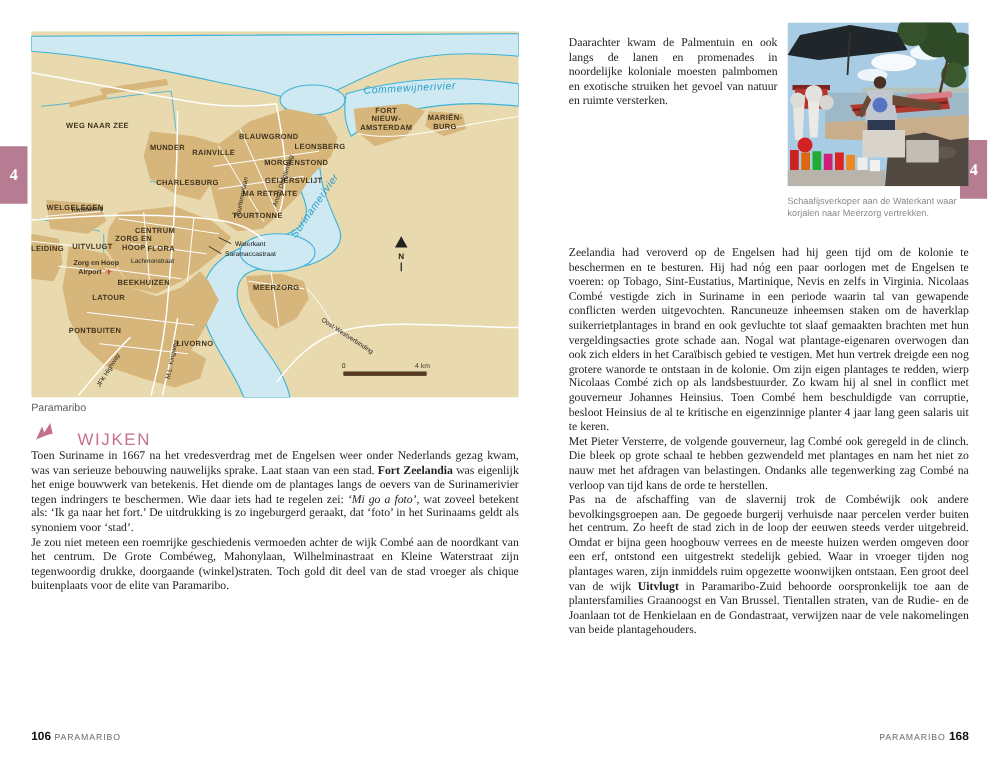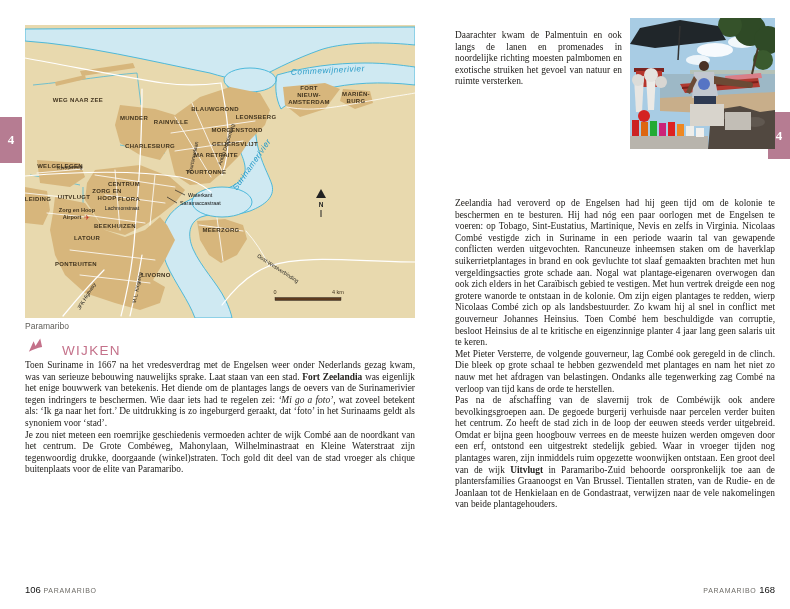--- a/index.html
+++ b/index.html
@@ -45,21 +45,21 @@
   #right-col{position:absolute;left:455px;top:30px;width:167px;}
   #right-wide{position:absolute;left:455px;top:198px;width:320px;}
   
   #photo{position:absolute;left:630px;top:18px;width:145px;height:131px;}
   #photo svg{width:100%;height:100%;display:block;}
   #photo-caption{position:absolute;left:630px;top:156px;width:146px;font-family:"Liberation Sans",sans-serif;
                  font-size:7.3px;line-height:1.4;color:#8a8a86;}
   
   .footer{position:absolute;bottom:14px;font-family:"Liberation Sans",sans-serif;font-size:7px;
           letter-spacing:.7px;color:#6d6b66;}
-  .footer .pn{font-size:9.5px;font-weight:normal;color:#111;letter-spacing:0;}
+  .footer .pn{font-size:9.5px;font-weight:bold;color:#111;letter-spacing:0;}
   #footer-left{left:25px;}
   #footer-right{right:15px;text-align:right;}
 </style>
 </head>
 <body>
 
 <div id="spread">
 
   <div id="tab-left" class="tab">4</div>
   <div id="tab-right" class="tab">4</div>
@@ -204,21 +204,21 @@
       <p><span>Toen Suriname in 1667 na het vredesverdrag met de Engelsen weer onder Nederlands gezag kwam, was van serieuze bebouwing nauwelijks sprake. Laat staan van een stad. </span><span class="b">Fort Zeelandia</span><span> was eigenlijk het enige bouwwerk van betekenis. Het diende om de plantages langs de oevers van de Surinamerivier tegen indringers te beschermen. Wie daar iets had te regelen zei: </span><span class="i">‘Mi go a foto’</span><span>, wat zoveel betekent als: ‘Ik ga naar het fort.’ De uitdrukking is zo ingeburgerd geraakt, dat ‘foto’ in het Surinaams geldt als synoniem voor ‘stad’.</span></p>
       <p><span>Je zou niet meteen een roemrijke geschiedenis vermoeden achter de wijk Combé aan de noordkant van het centrum. De Grote Combéweg, Mahonylaan, Wilhelminastraat en Kleine Waterstraat zijn tegenwoordig drukke, doorgaande (winkel)straten. Toch gold dit deel van de stad vroeger als chique buitenplaats voor de elite van Paramaribo.</span></p>
     </div>
 
   <div id="footer-left" class="footer">
     <span class="pn">106</span>
     <span>PARAMARIBO</span>
   </div>
 
   <div id="right-col" class="body-text">
-      <p><span>Daarachter kwam de Palmentuin en ook langs de lanen en promenades in noordelijke richting moesten palmbomen en exotische struiken het gevoel van natuur en ruimte versterken.</span></p>
+      <p><span>Daarachter kwam de Palmentuin en ook langs de lanen en promenades in noordelijke koloniale moesten palmbomen en exotische struiken het gevoel van natuur en ruimte versterken.</span></p>
     </div>
 
   <div id="photo">
     <svg viewBox="0 0 145 131" xmlns="http://www.w3.org/2000/svg">
       <rect width="145" height="131" fill="#a8cce4"></rect>
       <ellipse cx="85" cy="32" rx="18" ry="7" fill="#fff" opacity=".9"></ellipse>
       <ellipse cx="112" cy="24" rx="14" ry="6" fill="#fff" opacity=".85"></ellipse>
       <ellipse cx="68" cy="42" rx="12" ry="5" fill="#fff" opacity=".8"></ellipse>
       <rect x="30" y="56" width="115" height="26" fill="#9db8c6"></rect>
       <rect x="60" y="52" width="85" height="4" fill="#b5c2b8"></rect>
@@ -257,20 +257,21 @@
       <rect x="11" y="104" width="7" height="15" fill="#dd6611"></rect>
       <rect x="20" y="103" width="7" height="16" fill="#22aa33"></rect>
       <rect x="29" y="105" width="7" height="15" fill="#cc2277"></rect>
       <rect x="38" y="104" width="7" height="16" fill="#dd2222"></rect>
       <rect x="47" y="106" width="7" height="14" fill="#ee8822"></rect>
       <rect x="0" y="118" width="78" height="13" fill="#b8b4ac"></rect>
       <rect x="56" y="108" width="8" height="10" fill="#eeeeea"></rect>
       <rect x="66" y="110" width="8" height="9" fill="#f2f0ec"></rect>
     </svg>
   </div>
+  <div id="photo-caption">Schaafijsverkoper aan de Waterkant waar korjalen naar Meerzorg vertrekken.</div>
 
   <div id="right-wide" class="body-text">
       <p><span>Zeelandia had veroverd op de Engelsen had hij geen tijd om de kolonie te beschermen en te besturen. Hij had nóg een paar oorlogen met de Engelsen te voeren: op Tobago, Sint-Eustatius, Martinique, Nevis en zelfs in Virginia. Nicolaas Combé vestigde zich in Suriname in een periode waarin tal van gewapende conflicten werden uitgevochten. Rancuneuze inheemsen staken om de haverklap suikerrietplantages in brand en ook gevluchte tot slaaf gemaakten brachten met hun vergeldingsacties grote schade aan. Nogal wat plantage-eigenaren overwogen dan ook zich elders in het Caraïbisch gebied te vestigen. Met hun vertrek dreigde een nog grotere wanorde te ontstaan in de kolonie. Om zijn eigen plantages te redden, wierp Nicolaas Combé zich op als landsbestuurder. Zo kwam hij al snel in conflict met gouverneur Johannes Heinsius. Toen Combé hem beschuldigde van corruptie, besloot Heinsius de al te kritische en eigenzinnige planter 4 jaar lang geen salaris uit te keren.</span></p>
       <p><span>Met Pieter Versterre, de volgende gouverneur, lag Combé ook geregeld in de clinch. Die bleek op grote schaal te hebben gezwendeld met plantages en nam het niet zo nauw met het afdragen van belastingen. Ondanks alle tegenwerking zag Combé na verloop van tijd kans de orde te herstellen.</span></p>
       <p><span>Pas na de afschaffing van de slavernij trok de Combéwijk ook andere bevolkingsgroepen aan. De gegoede burgerij verhuisde naar percelen verder buiten het centrum. Zo heeft de stad zich in de loop der eeuwen steeds verder uitgebreid. Omdat er bijna geen hoogbouw verrees en de meeste huizen werden omgeven door een erf, ontstond een uitgestrekt stedelijk gebied. Waar in vroeger tijden nog plantages waren, zijn inmiddels ruim opgezette woonwijken ontstaan. Een groot deel van de wijk </span><span class="b">Uitvlugt</span><span> in Paramaribo-Zuid behoorde oorspronkelijk toe aan de plantersfamilies Graanoogst en Van Brussel. Tientallen straten, van de Rudie- en de Joanlaan tot de Henkielaan en de Gondastraat, verwijzen naar de vele nakomelingen van beide plantagehouders.</span></p>
     </div>
 
   <div id="footer-right" class="footer">
     <span>PARAMARIBO</span>
     <span class="pn">168</span>

